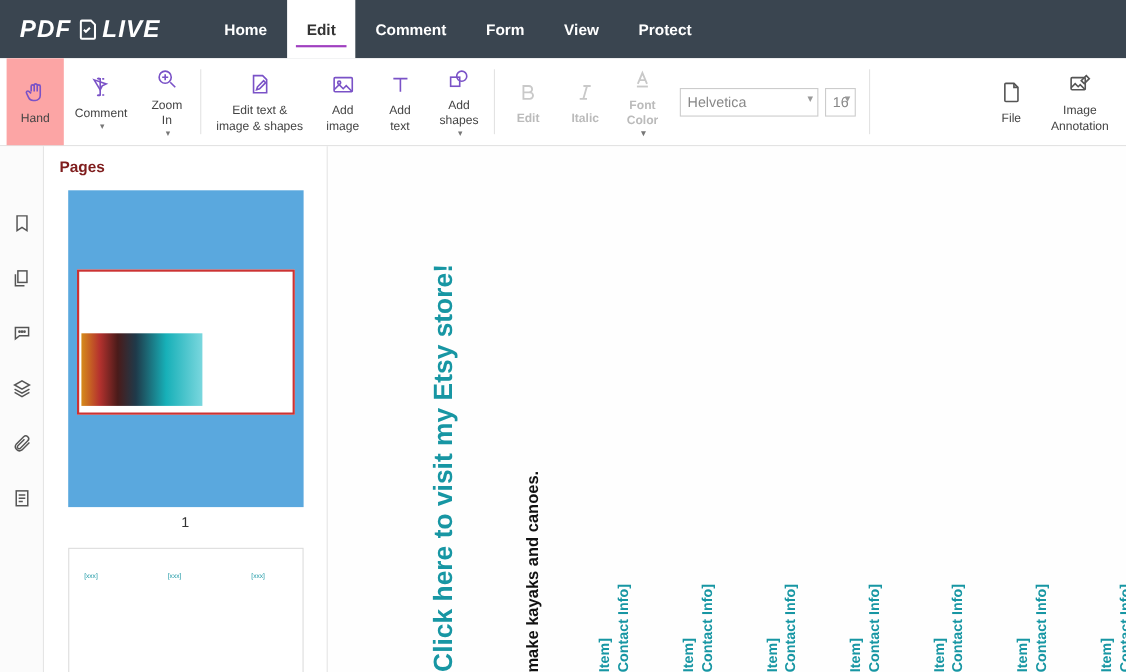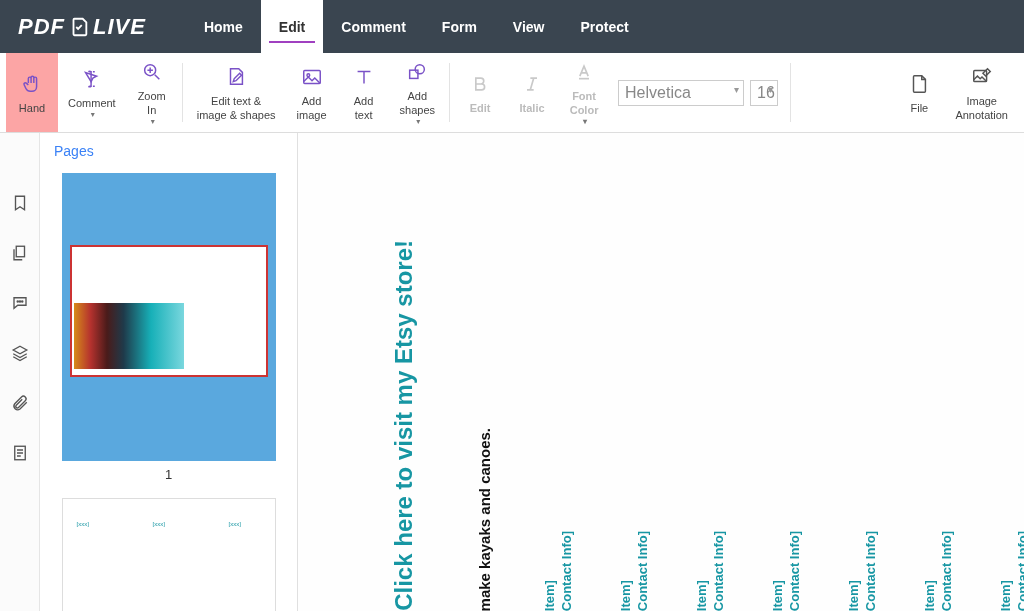--- a/index.html
+++ b/index.html
@@ -17,32 +17,32 @@
 
 .toolbar { background: #fff; height: 80px; display: flex; align-items: stretch; padding: 0 6px; border-bottom: 1px solid #ddd; }
 .tool { display: flex; flex-direction: column; align-items: center; justify-content: center; padding: 4px 10px; min-width: 52px; cursor: pointer; font-size: 11px; color: #444; text-align: center; line-height: 1.25; }
 .tool.hand { background: #fca5a5; }
 .tool .ico { height: 28px; display: flex; align-items: center; justify-content: center; margin-bottom: 4px; }
 .tool .caret { font-size: 8px; margin-left: 2px; color: #777; }
 .tool.wide { min-width: 92px; }
 .tool.dim { color: #bbb; font-weight: bold; }
 .sep { width: 1px; background: #e3e3e3; margin: 10px 4px; }
 .font-controls { display: flex; align-items: center; gap: 6px; padding: 0 8px; }
-.font-controls select, .font-controls .selbox { height: 26px; border: 1px solid #ccc; background: #fff; font-size: 16px; color: #888; padding: 0 20px 0 6px; appearance: none; position: relative; }
+.font-controls select, .font-controls .selbox { height: 26px; border: 1px solid #ccc; background: #fff; font-size: 13px; color: #888; padding: 0 20px 0 6px; appearance: none; position: relative; }
 .selbox { display: inline-flex; align-items: center; }
 .selwrap { position: relative; display: inline-block; }
 .selwrap::after { content: "▾"; position: absolute; right: 5px; top: 4px; font-size: 10px; color: #999; pointer-events: none; }
 
 
 .main { display: flex; height: calc(611px - 53px - 80px); }
 .left-rail { width: 40px; background: #fbfbfb; border-right: 1px solid #e5e5e5; display: flex; flex-direction: column; align-items: center; padding-top: 58px; gap: 26px; }
 .left-rail .ritem { width: 24px; height: 24px; display: flex; align-items: center; justify-content: center; color: #555; cursor: pointer; }
 
 .pages-panel { width: 258px; background: #fff; border-right: 1px solid #e0e0e0; padding: 10px 14px; overflow: hidden; position: relative; }
-.pages-panel h3 { font-size: 14px; font-weight: 400; color: #3b82f6; margin-bottom: 14px; }
+.pages-panel h3 { font-size: 14px; font-weight: 700; color: #7f1d1d; margin-bottom: 14px; }
 .thumb { width: 214px; margin: 0 auto 10px; }
 .thumb-page { width: 214px; height: 288px; background: #5aa8de; position: relative; }
 .thumb-inner { position: absolute; left: 8px; right: 8px; top: 72px; height: 132px; background: #fff; border: 2px solid #c33; }
 .thumb-grad { position: absolute; left: 12px; top: 130px; width: 110px; height: 66px; background: linear-gradient(90deg, #d68b1a 0%, #b5322e 15%, #4a1b1a 30%, #1f3a4a 45%, #17b0b8 70%, #7ad7de 100%); }
 .thumb-num { text-align: center; font-size: 13px; color: #333; padding: 6px 0; }
 .thumb-page.page2 { background: #fff; border: 1px solid #ddd; height: 120px; }
 .thumb-page.page2 .tinytxt { position: absolute; font-size: 6px; color: #1796a3; }
 .splitter { position: absolute; right: -5px; top: 0; bottom: 0; width: 9px; background: transparent; cursor: col-resize; }
 .splitter::after { content: "◂"; position: absolute; right: -3px; top: 380px; font-size: 10px; color: #666; }
 

